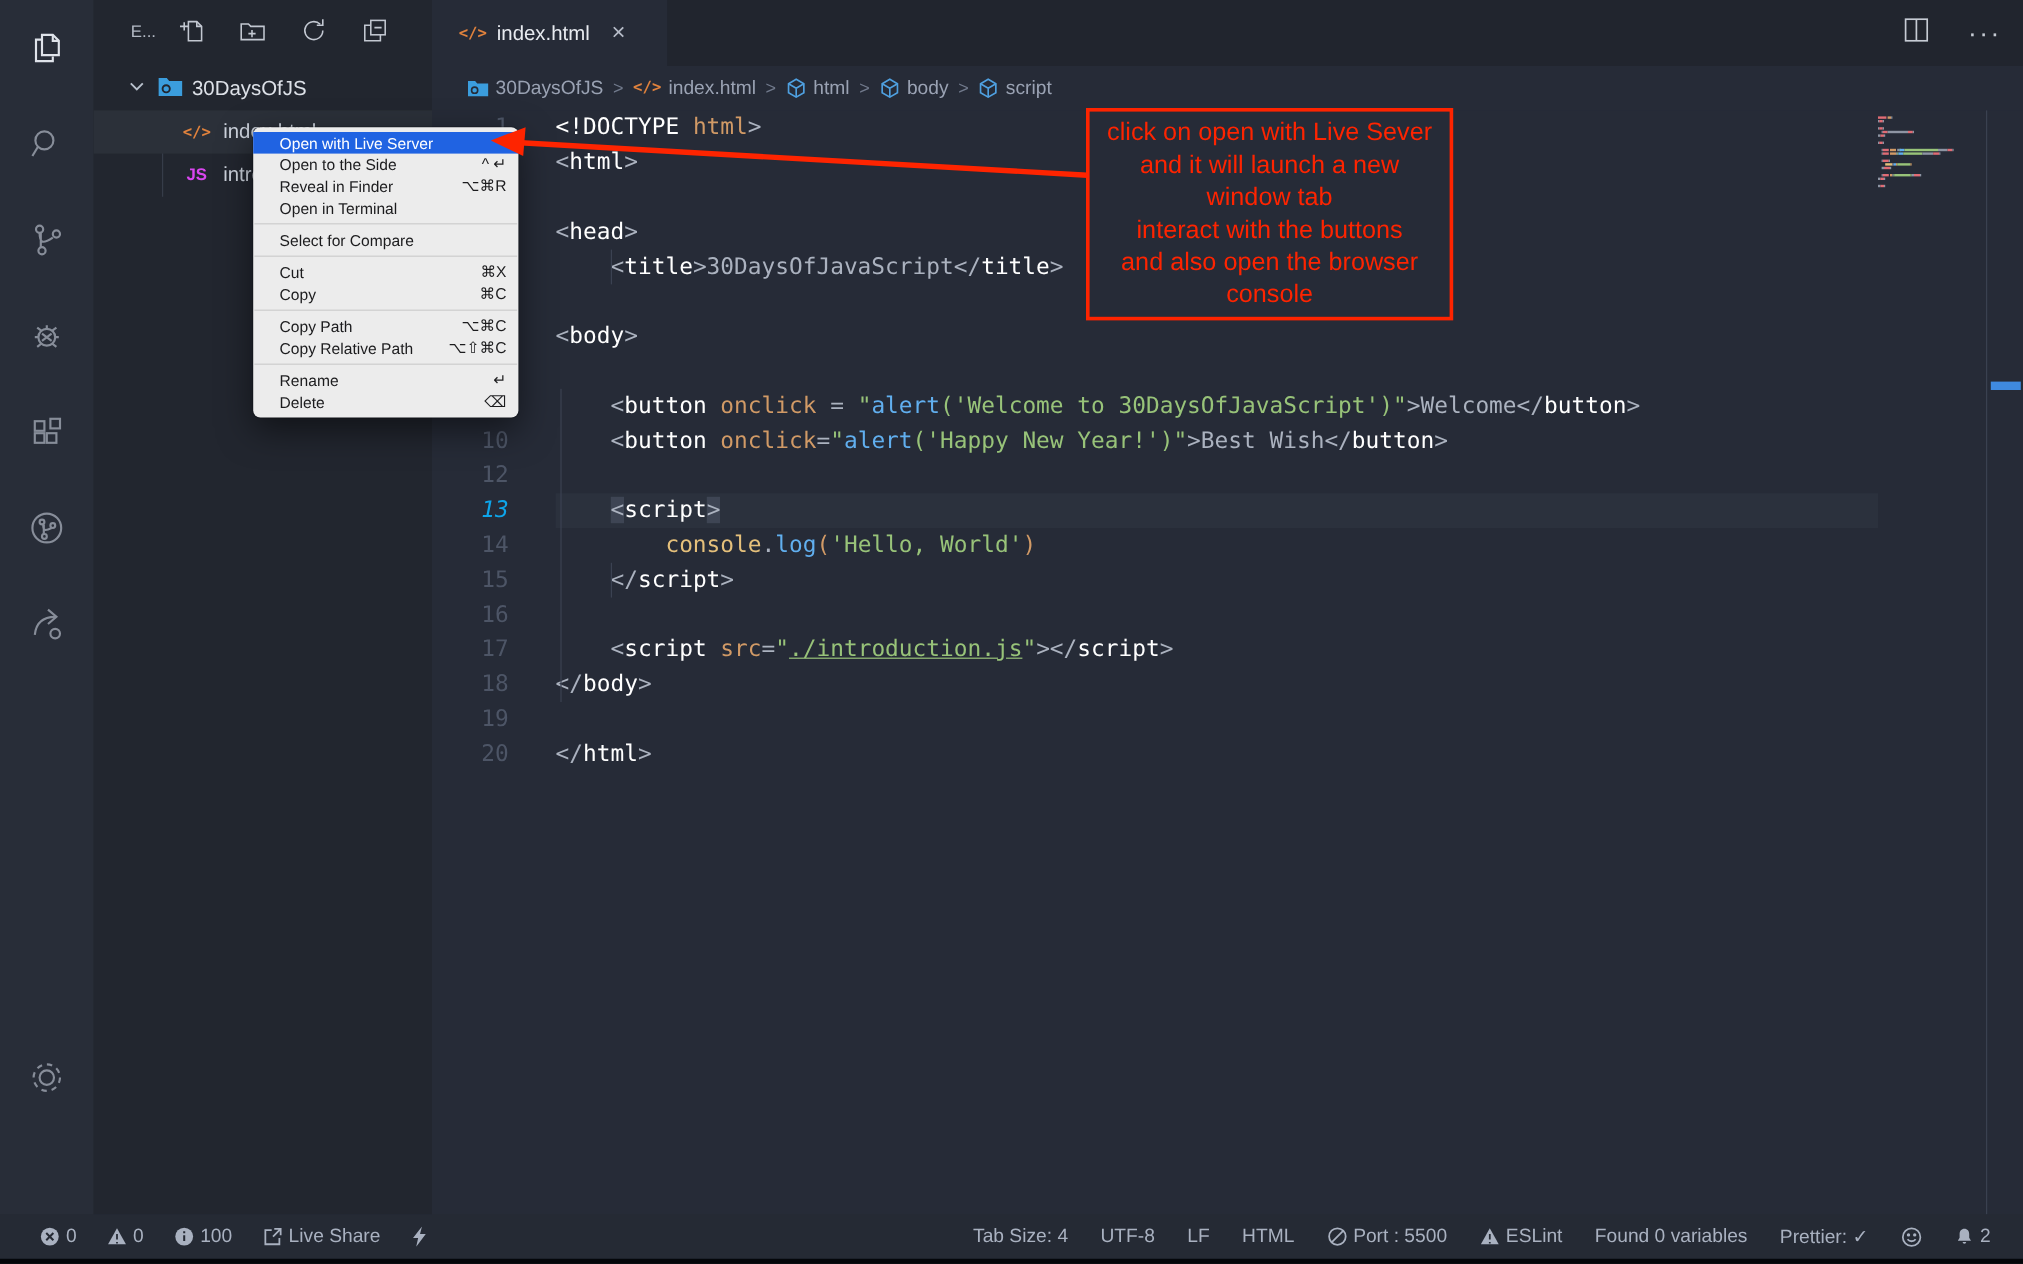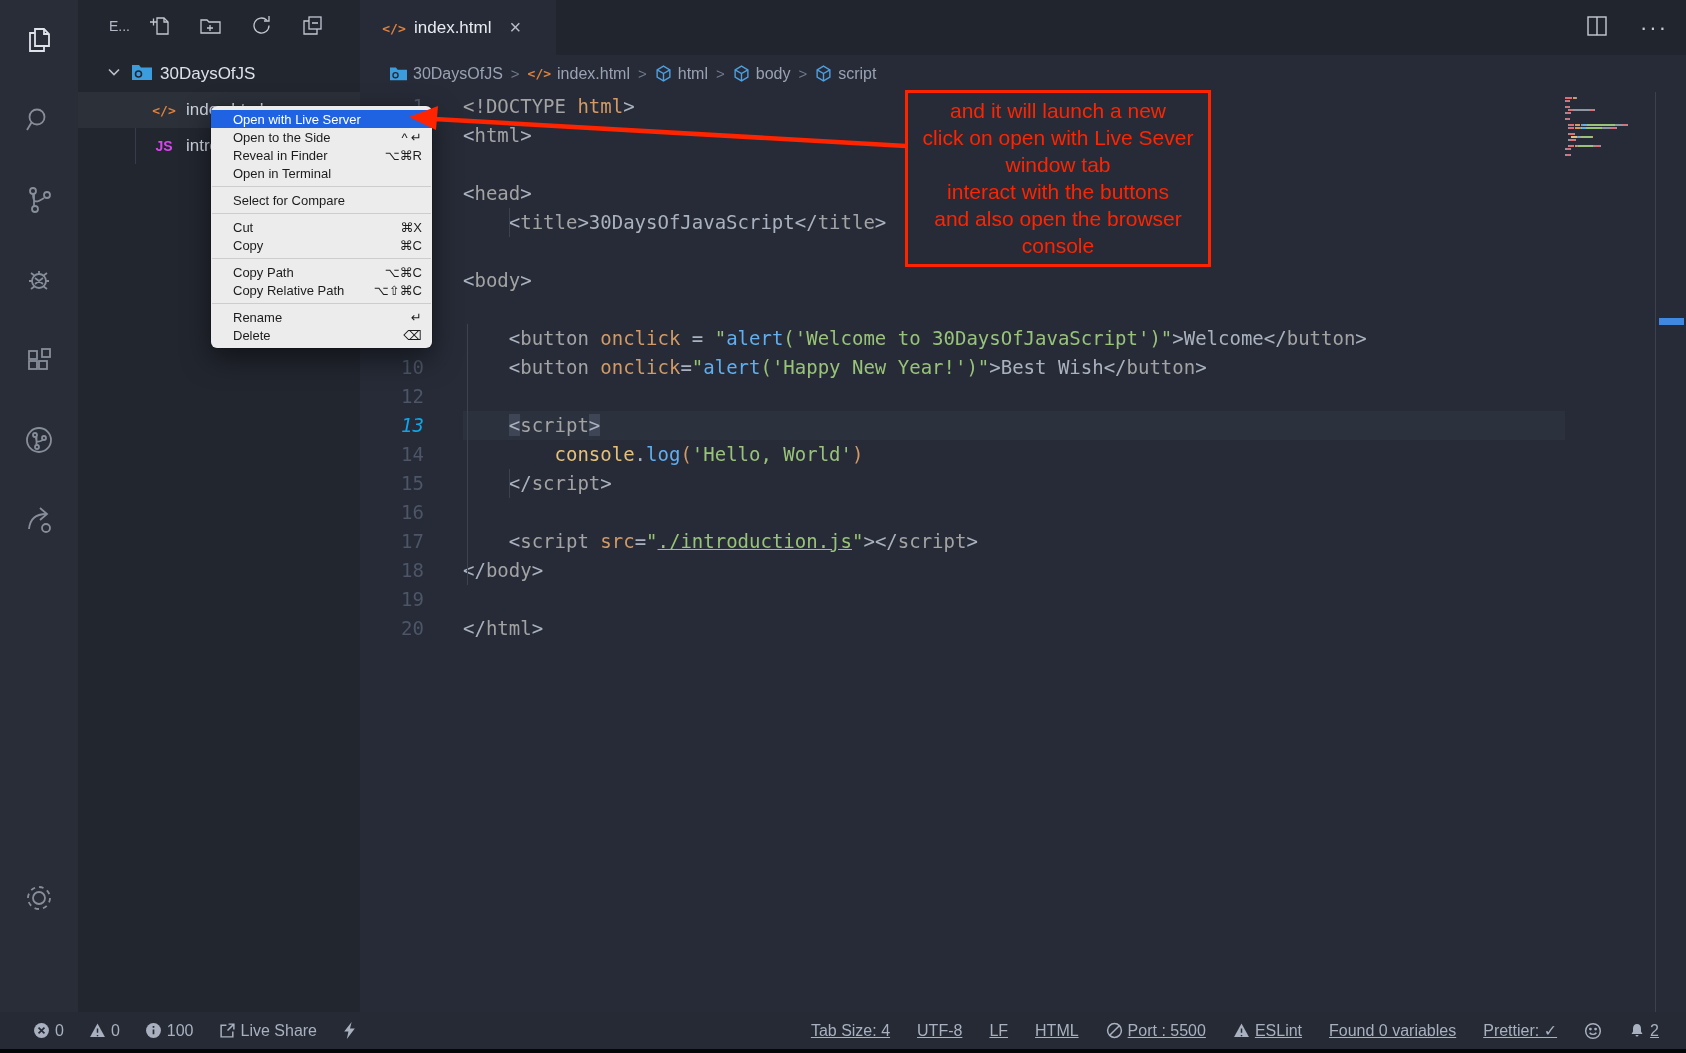--- a/index.html
+++ b/index.html
@@ -50,39 +50,39 @@
   .bc-cube{width:17px;height:17px;}
 
   
   .code-area{position:absolute;left:360px;top:92px;right:121px;bottom:41px;
              font-family:"DejaVu Sans Mono",monospace;font-size:19px;line-height:29px;}
   .code-line{display:flex;height:29px;}
   .line-num{width:64px;text-align:right;color:#4d5566;flex:0 0 auto;}
   .line-num.cur{color:#0ea5e9;font-style:italic;}
   .line-code{margin-left:39px;flex:1;white-space:pre;}
   .line-code.current{background:#2b313d;}
-  .tok-p{color:#abb2bf}.tok-t{color:#a3a3a3}.tok-a{color:#d19a66}.tok-s{color:#98c379}
+  .tok-p{color:#abb2bf}.tok-t{color:#ffffff}.tok-a{color:#d19a66}.tok-s{color:#98c379}
   .tok-f{color:#61afef}.tok-o{color:#e5c07b}.tok-y{color:#d19a66}
   .tok-l{color:#98c379;text-decoration:underline;}
   .tok-ph{color:#abb2bf;background:#3e4554;}
   .guide{position:absolute;width:1px;background:#3b4252;}
 
   
   .minimap{position:absolute;left:1565px;top:97px;width:88px;}
   .mm-line{display:flex;height:2px;margin-bottom:1px;}
   .mm-line i{display:block;height:2px;}
   .overview{position:absolute;left:1655px;top:92px;width:31px;bottom:41px;border-left:1px solid #3a4150;}
   .ov-marker{position:absolute;left:3px;top:226px;width:25px;height:7px;background:#3f8ae0;}
 
   
   .statusbar{position:absolute;left:0;right:0;bottom:4px;height:37px;background:#252a34;
              display:flex;align-items:center;font-size:16px;color:#a9b1c0;}
   .bottom-strip{position:absolute;left:0;right:0;bottom:0;height:4px;background:#04060a;}
   .sb-left{display:flex;align-items:center;gap:7px;margin-left:24px;}
-  .sb-right{display:flex;align-items:center;gap:9px;margin-left:auto;margin-right:18px;text-decoration:underline;}
+  .sb-right{display:flex;align-items:center;gap:9px;margin-left:auto;margin-right:18px;}
   .status-item{display:flex;align-items:center;gap:5px;padding:0 9px;cursor:pointer;}
   .status-item svg{flex:0 0 auto;}
 
   
   .context-menu{position:absolute;left:211px;top:106px;width:221px;background:#ececec;
                 border-radius:6px;box-shadow:0 10px 28px rgba(0,0,0,.5),0 0 0 1px rgba(0,0,0,.15);
                 padding:4px 0;z-index:80;font-size:13px;color:#1c1c1e;
                 font-family:"Liberation Sans","DejaVu Sans",sans-serif;}
   .menu-item{height:18px;display:flex;align-items:center;padding:0 10px 0 22px;cursor:default;}
   .menu-item .mi-label{flex:1;white-space:nowrap;}
@@ -604,22 +604,22 @@
       <span class="mi-label">Rename</span>
         <span class="mi-key">↵</span>
     </div>
     <div class="menu-item">
       <span class="mi-label">Delete</span>
         <span class="mi-key">⌫</span>
     </div>
   </div>
 
   <div class="annotation">
+    <div>click on open with Live Sever</div>
     <div>and it will launch a new</div>
-    <div>click on open with Live Sever</div>
     <div>window tab</div>
     <div>interact with the buttons</div>
     <div>and also open the browser</div>
     <div>console</div>
   </div>
 
   <svg class="arrow-svg" width="1686" height="1053">
     <line x1="906" y1="146" x2="434" y2="119" stroke="#fe2400" stroke-width="4.5"></line>
     <polygon points="409,117 438,106 436,130" fill="#fe2400"></polygon>
   </svg>

